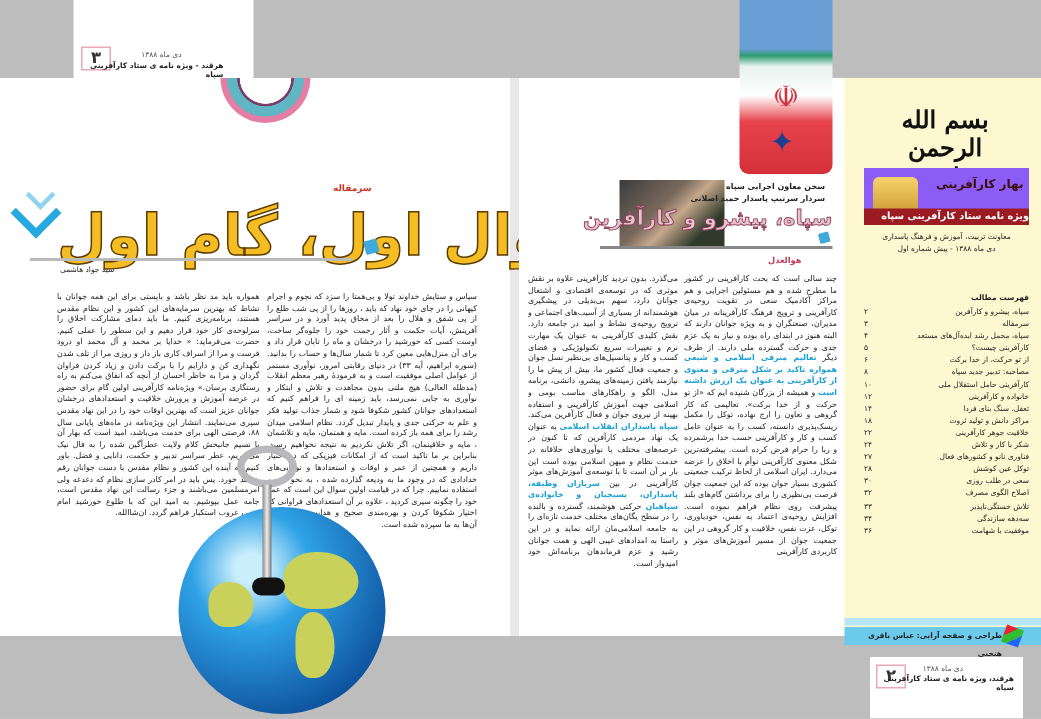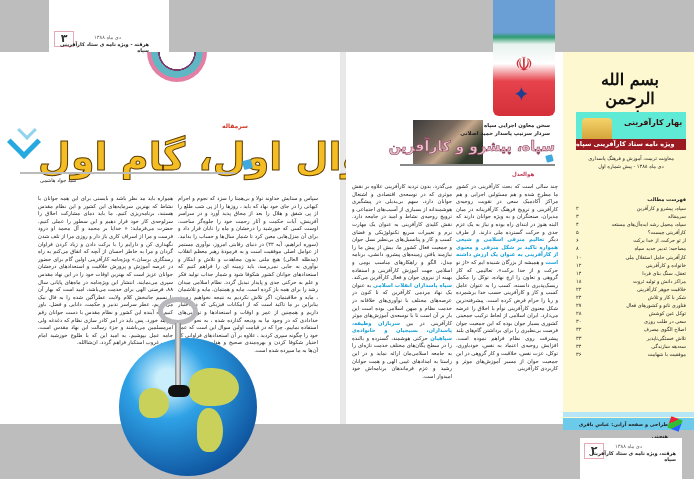--- a/index.html
+++ b/index.html
@@ -38,23 +38,23 @@
 .land{position:absolute;background:#c9d15a;border-radius:45% 55% 50% 40%}
 .key-ring{position:absolute;left:158px;top:297px;width:40px;height:28px;border:5px solid #b9b9bd;border-radius:50%}
 .key-shaft{position:absolute;left:175px;top:323px;width:6px;height:72px;background:linear-gradient(90deg,#888,#eee,#777)}
 .key-hole{position:absolute;left:168px;top:385px;width:22px;height:12px;background:#111;border-radius:6px}
 
 .flag{position:absolute;left:493px;top:0;width:62px;height:116px;border-radius:0 0 6px 6px;background:linear-gradient(180deg,#6a9fd6 0 28%,#2d9b6f 32%,#e7f2ee 38%,#fff 55%,#e6434c 70%,#d5303a 100%);overflow:hidden}
 .flag .emb{position:absolute;left:22px;top:52px;font-size:20px;color:#d03039}
 .flag .sepah{position:absolute;left:20px;top:82px;font-size:20px;color:#1e3f91;font-weight:bold}
 .bism{position:absolute;left:563px;top:52px;width:131px;height:372px;background:#fdf8cf}
 .bism-cal{position:absolute;left:578px;top:58px;font-size:36px;font-family:"DejaVu Serif",serif;font-weight:bold;color:#111;transform:scaleX(-1)}
-.cover{position:absolute;left:576px;top:112px;width:110px;height:38px;background:#5eead4}
+.cover{position:absolute;left:576px;top:112px;width:110px;height:38px;background:#8b5cf6}
 .cover .shrine{position:absolute;left:6px;top:6px;width:30px;height:28px;background:linear-gradient(#f5d36b,#c8962b);border-radius:4px 4px 0 0}
-.cover .band2{position:absolute;left:0;bottom:0;width:110px;height:11px;background:#9b1b22;color:#fff;font-size:6.5px;font-weight:bold;direction:rtl;text-align:left;line-height:11px}
+.cover .band2{position:absolute;left:0;bottom:0;width:110px;height:11px;background:#9b1b22;color:#fff;font-size:6.5px;font-weight:bold;direction:rtl;text-align:right;line-height:11px}
 .cover .cal{position:absolute;left:48px;top:6px;font-size:8px;color:#3a0d0d;font-weight:bold}
 .subinfo{position:absolute;left:576px;top:154px;width:110px;font-size:5px;direction:rtl;text-align:center;line-height:8px}
 .toc{position:absolute;left:576px;top:196px;width:110px;font-size:5px;direction:rtl}
 .toc-head{font-weight:bold;margin-bottom:2px;text-align:right}
 .toc-row{display:flex;justify-content:space-between;height:8.1px;line-height:8px}
 .toc-row .n{width:14px;text-align:left;direction:ltr}
 .credits{position:absolute;left:563px;top:418px;width:131px;height:12px;background:#6ccbeb;font-size:5px;direction:rtl;text-align:right;padding-right:26px;line-height:12px;font-weight:bold}
 .credits-strip{position:absolute;left:563px;top:412px;width:131px;height:5px;background:#b6e6f6}
 .cube{position:absolute;left:669px;top:418px;width:12px;height:12px;background:linear-gradient(135deg,#e23 0 33%,#3b3 33% 66%,#26f 66%);transform:rotate(20deg)}
 .art-header{position:absolute;left:420px;top:122px;width:130px;direction:rtl;text-align:right;font-size:5.3px;line-height:7.5px;font-weight:bold}

